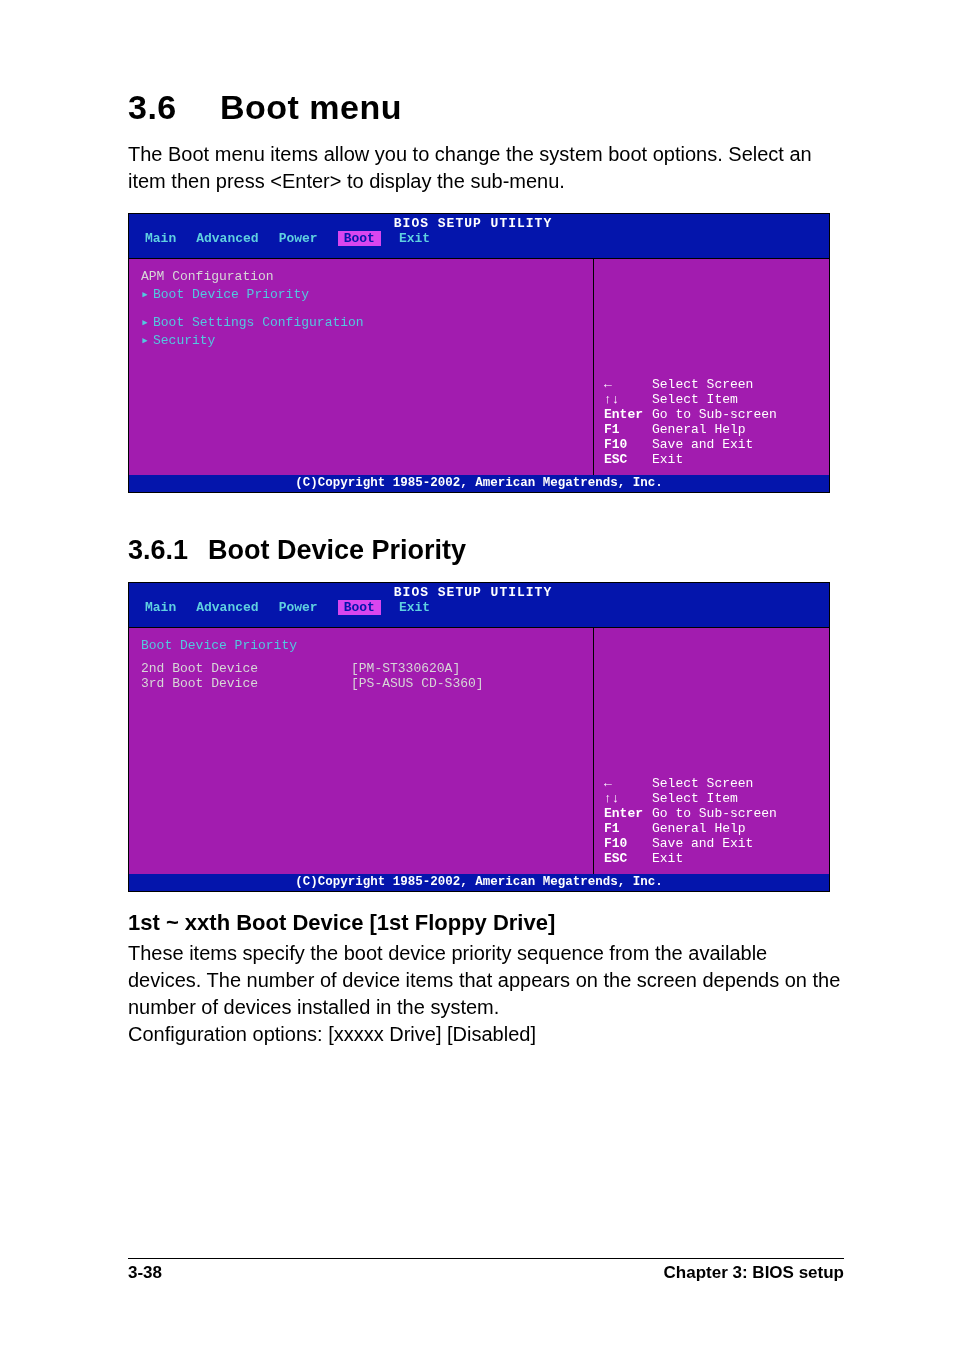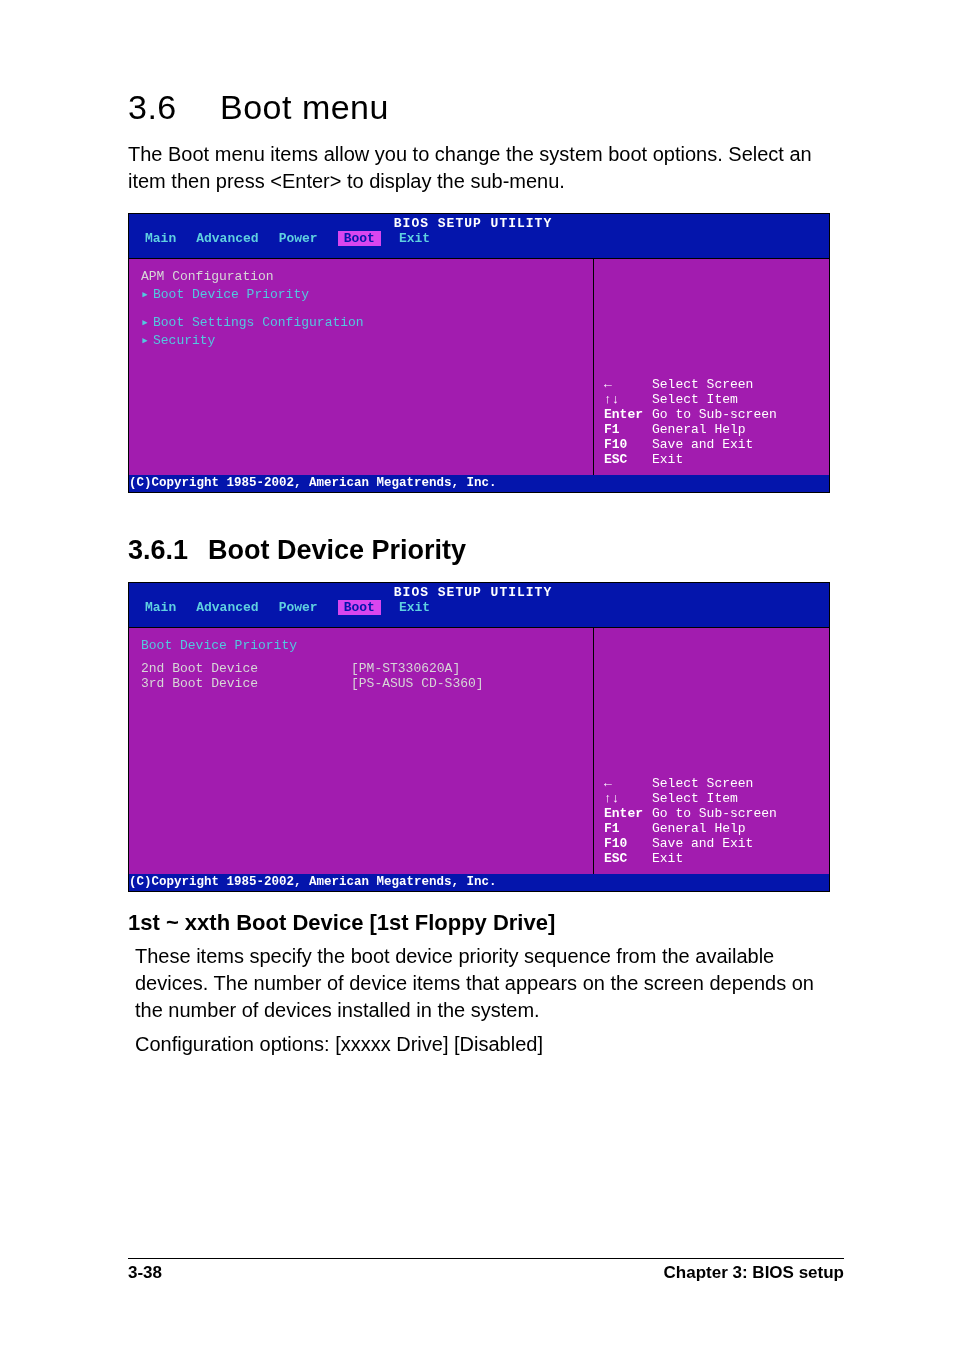--- a/index.html
+++ b/index.html
@@ -1,25 +1,25 @@
 <!DOCTYPE html>
 <html><head>
 <meta charset="utf-8">
 <style>
   html,body{margin:0;padding:0;background:#fff;color:#000}
   body{width:954px;height:1351px;position:relative;
        font-family:"Helvetica Neue",Arial,sans-serif}
   .page{padding:88px 110px 0 128px}
-  h1{font-size:34px;font-weight:400;margin:0 0 14px 0;letter-spacing:.5px}
+  h1{font-size:34px;font-weight:700;margin:0 0 14px 0;letter-spacing:.5px}
   h1 .num{display:inline-block;width:92px}
   p.body{font-size:20px;line-height:1.35;margin:0 0 18px 0}
   h2{font-size:27px;font-weight:700;margin:42px 0 16px 0}
   h2 .num{display:inline-block;width:80px}
   h3{font-size:22px;font-weight:700;margin:18px 0 4px 0}
-  p.small{font-size:20px;line-height:1.35;margin:7px}
+  p.small{font-size:20px;line-height:1.35;margin:0}
 
   .bios{width:700px;border:1px solid #000;background:#0415ac;color:#fff;
         font-family:"Lucida Console","Courier New",monospace;font-size:13px}
   .bios .titlebar{background:#0415ac;color:#fff;text-align:center;
                   font-weight:700;letter-spacing:1px;padding:2px 12px 0 0}
   .bios .tabs{display:flex;gap:0;padding:0 16px 12px 16px}
   .bios .tab{color:#5fd0e0;padding:0 20px 0 0;font-weight:700}
   .bios .tab.boot{background:#d946ef;color:#0415ac;padding:0 6px}
   .bios .tab.exit{padding-left:18px}
   .bios .panes{display:flex;background:#a21caf;border-top:1px solid #000}
@@ -30,21 +30,21 @@
   .bios .arrow-icon{width:12px;display:inline-block;text-align:left;color:#53c9df}
   .bios .item{color:#53c9df}
   .bios .plain{color:#d7d7d7}
   .bios .kv{display:flex}
   .bios .kv .k{width:210px;color:#d7d7d7}
   .bios .kv .v{color:#d7d7d7}
   .bios .help{position:absolute;bottom:8px;left:10px;right:8px}
   .bios .help .hrow{display:flex}
   .bios .help .hk{width:48px;color:#fff;font-weight:700}
   .bios .help .hd{color:#fff}
-  .bios .footer{background:#0415ac;color:#fff;
+  .bios .footer{background:#0415ac;color:#fff;text-align:center;
                 font-weight:600;padding:1px 0 2px 0;font-size:12.5px}
   .bios.tall .left{min-height:230px}
   .bios.tall .right{min-height:230px}
 
   .page-footer{position:absolute;left:128px;right:110px;bottom:68px;
                border-top:1.5px solid #000;padding-top:4px;
                display:flex;justify-content:space-between;
                font-size:17px;font-weight:700}
 </style>
 </head>

